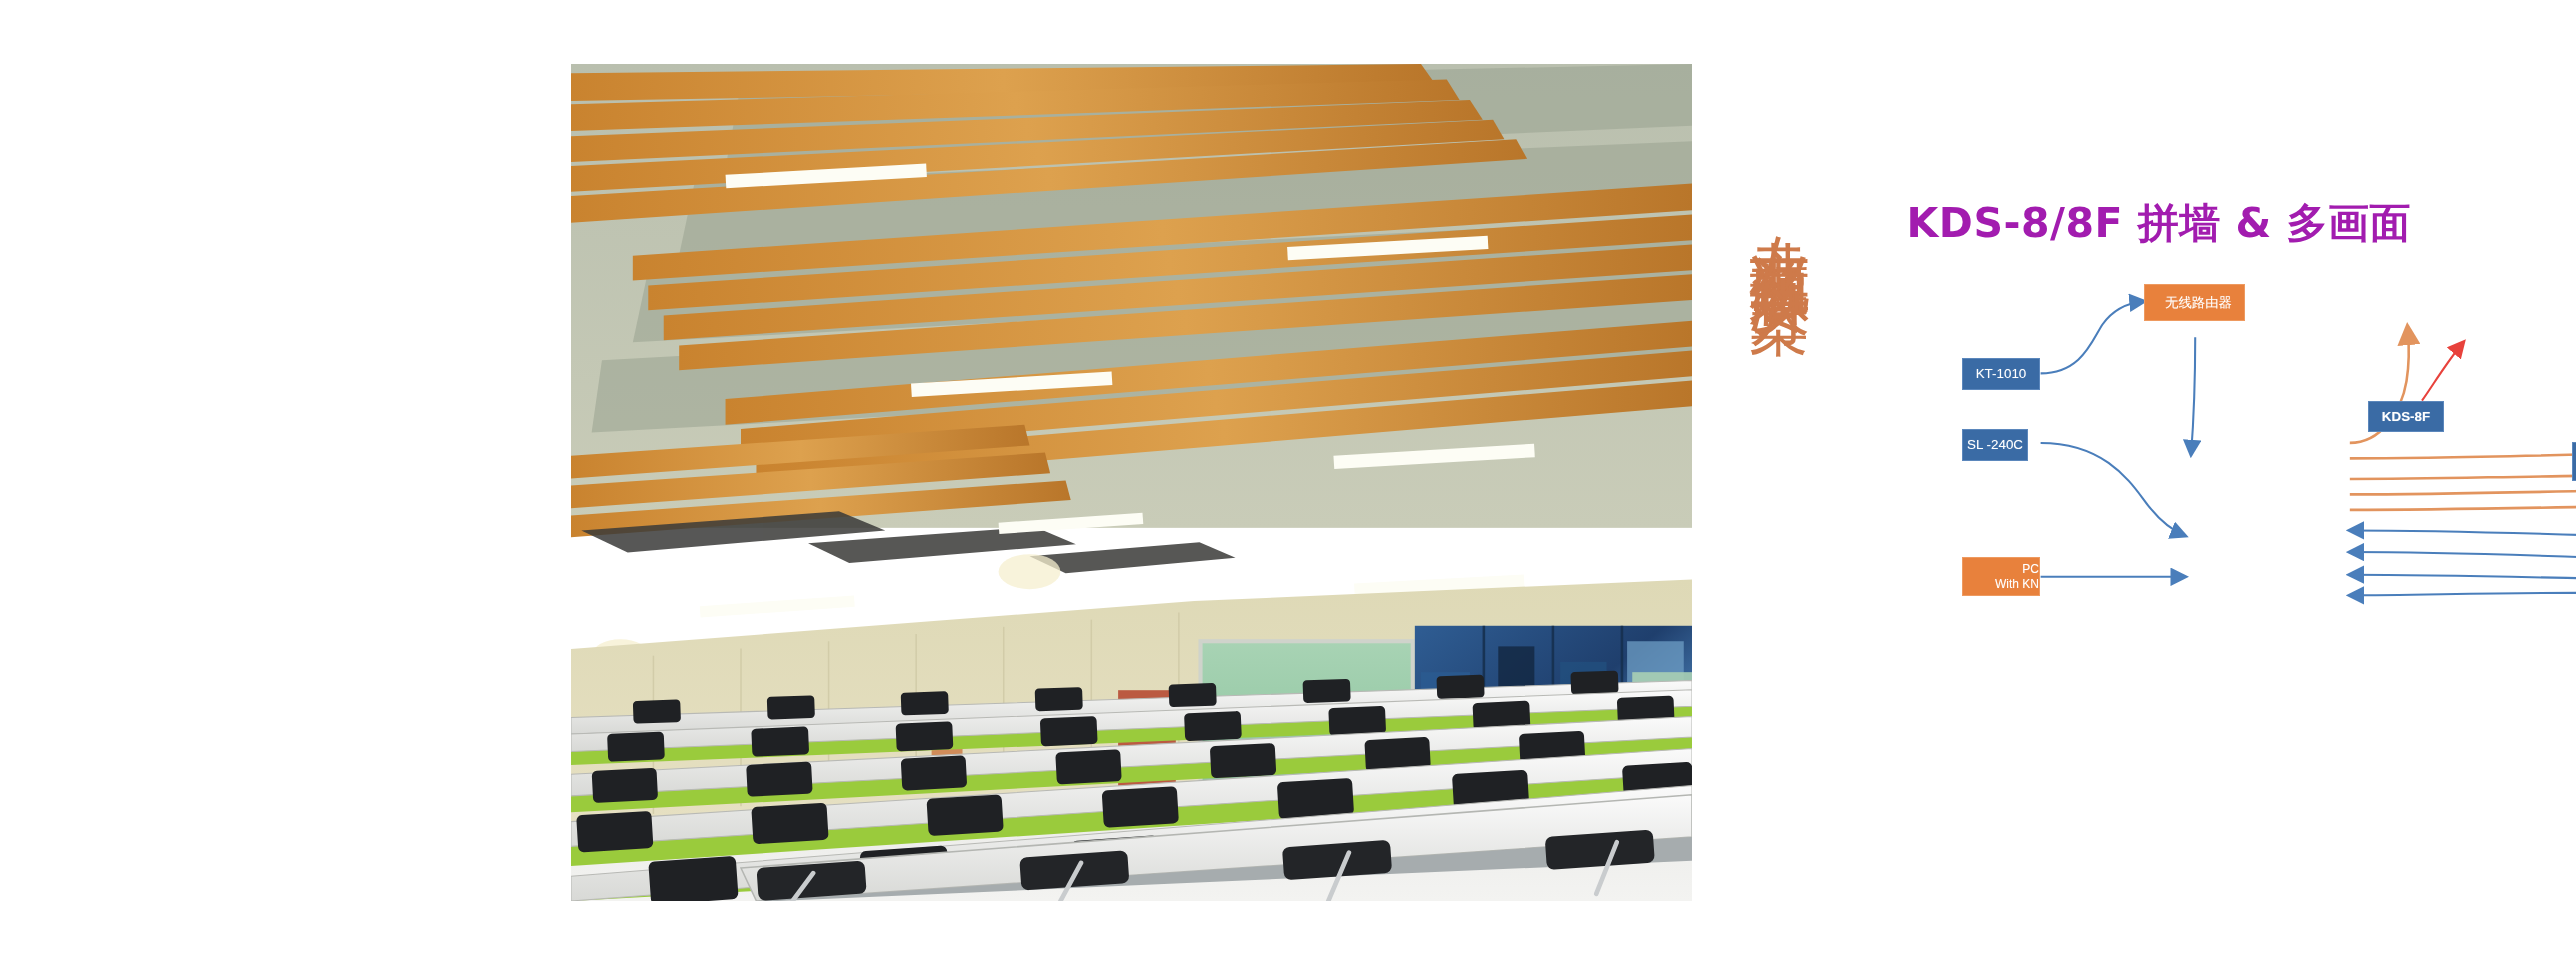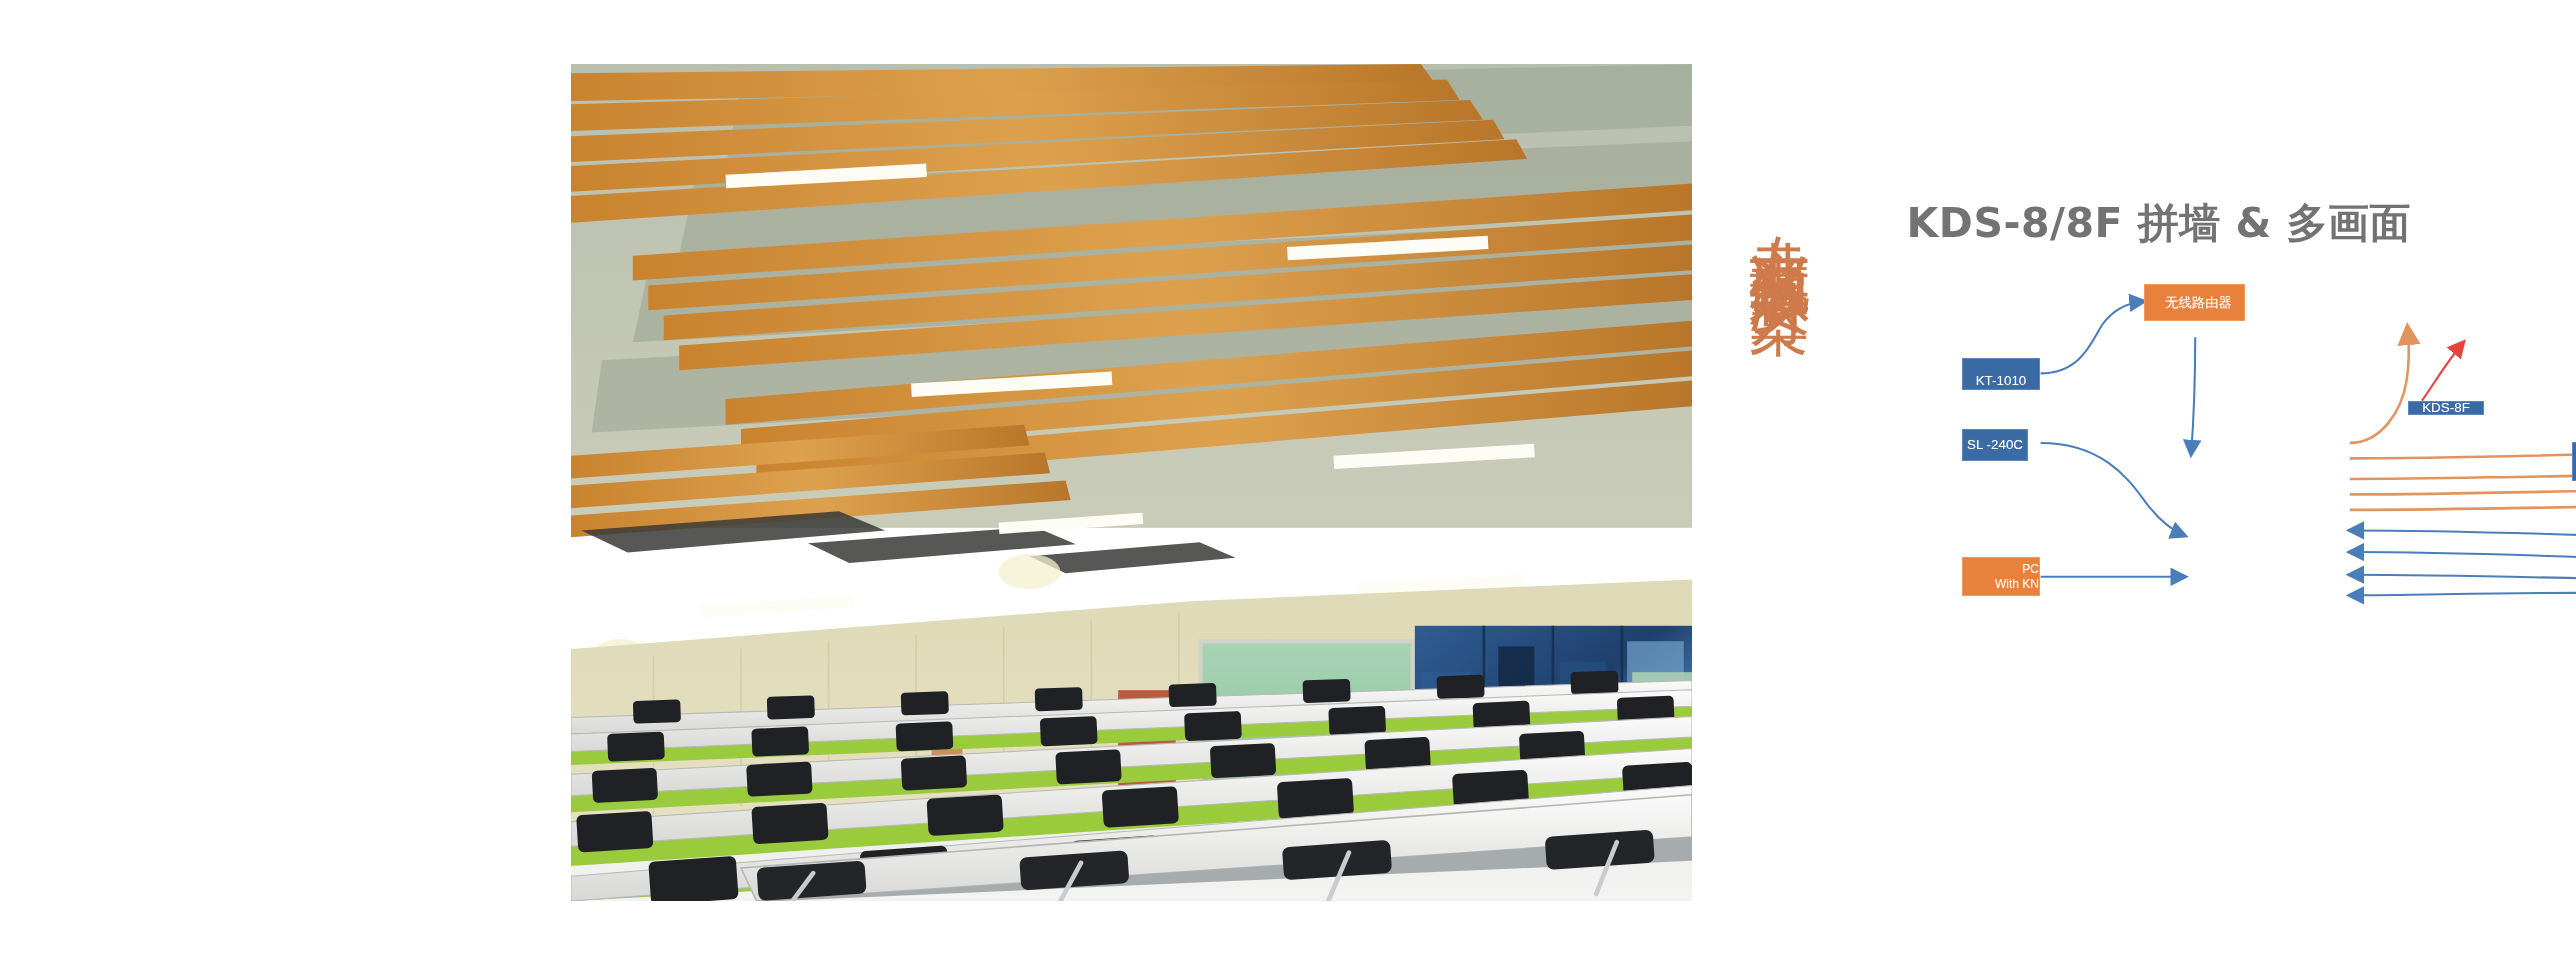--- a/index.html
+++ b/index.html
@@ -15,21 +15,21 @@
     position:absolute;left:1737px;top:185px;width:77px;height:680px;
     color:#CE7A4A;font-size:61px;line-height:1.12;font-weight:400;
     writing-mode:vertical-rl;text-orientation:upright;letter-spacing:7.2px;
     font-family:"DejaVu Sans","Liberation Sans",sans-serif;
     white-space:nowrap;
   }
 
   
   .diagram{position:absolute;left:1886px;top:170px;width:1577px;height:690px;}
   .diag-title{
-    position:absolute;left:20.6px;top:26px;font-size:41px;font-weight:bold;color:#737373;
+    position:absolute;left:20.6px;top:26px;font-size:41px;font-weight:bold;color:#a21caf;
     letter-spacing:0.5px;white-space:nowrap;
     font-family:"DejaVu Sans","Liberation Sans",sans-serif;
   }
   .diagram svg{position:absolute;left:0;top:0;width:100%;height:100%;}
 
   .node{position:absolute;display:flex;align-items:center;justify-content:center;
         text-align:center;color:#ffffff;line-height:1.18;box-sizing:border-box;}
   .n-blue {background:#3A6BA5;border:0.5px solid #5B87BC;}
   .n-orange{background:#E8813C;border:0.5px solid #EE9A60;padding-left:8px;}
   .n-green{background:#5FAE3F;border:0.5px solid #7DBE63;}
@@ -319,40 +319,40 @@
       <path d="M1920,470 C2010,420 2120,330 2190,282" marker-end="url(#ar)"></path>
       <path d="M2176,470 C2240,420 2330,330 2390,282" marker-end="url(#ar)"></path>
 
       <path d="M1664,1138 L1664,968" marker-end="url(#ar)"></path>
       <path d="M1926,1138 L1926,968" marker-end="url(#ar)"></path>
       <path d="M2188,1138 L2188,968" marker-end="url(#ar)"></path>
       <path d="M2450,1138 L2450,968" marker-end="url(#ar)"></path>
     </g>
   </svg>
 
-  <div class="node n-blue" style="left:76px;top:188px;width:78px;height:32px;align-items:flex-end;">
+  <div class="node n-blue" style="left:76px;top:188px;width:78px;height:32px;">
     <span class="lbl lbl-md">KT-1010</span>
   </div>
 
   <div class="node n-blue" style="left:76px;top:259px;width:66px;height:32px;">
     <span class="lbl lbl-md">SL -240C</span>
   </div>
 
   <div class="node n-orange" style="left:76px;top:387px;width:78px;height:39px;flex-direction:column;align-items:flex-end;">
     <span class="lbl lbl-sm">PC</span>
     <span class="lbl lbl-sm">With KN</span>
   </div>
 
   <div class="node n-orange" style="left:258px;top:114px;width:101px;height:37px;">
     <span class="lbl lbl-md">无线路由器</span>
   </div>
 
 
 
-  <div class="node n-blue" style="left:522px;top:231px;width:76px;height:14px;">
+  <div class="node n-blue" style="left:482px;top:231px;width:76px;height:31px;font-weight:bold;">
     <span class="lbl lbl-md">KDS-8F</span>
   </div>
 
   <div class="node n-blue" style="left:686px;top:272px;width:76px;height:39px;">
     
   </div>
 
 </div>
 
 

